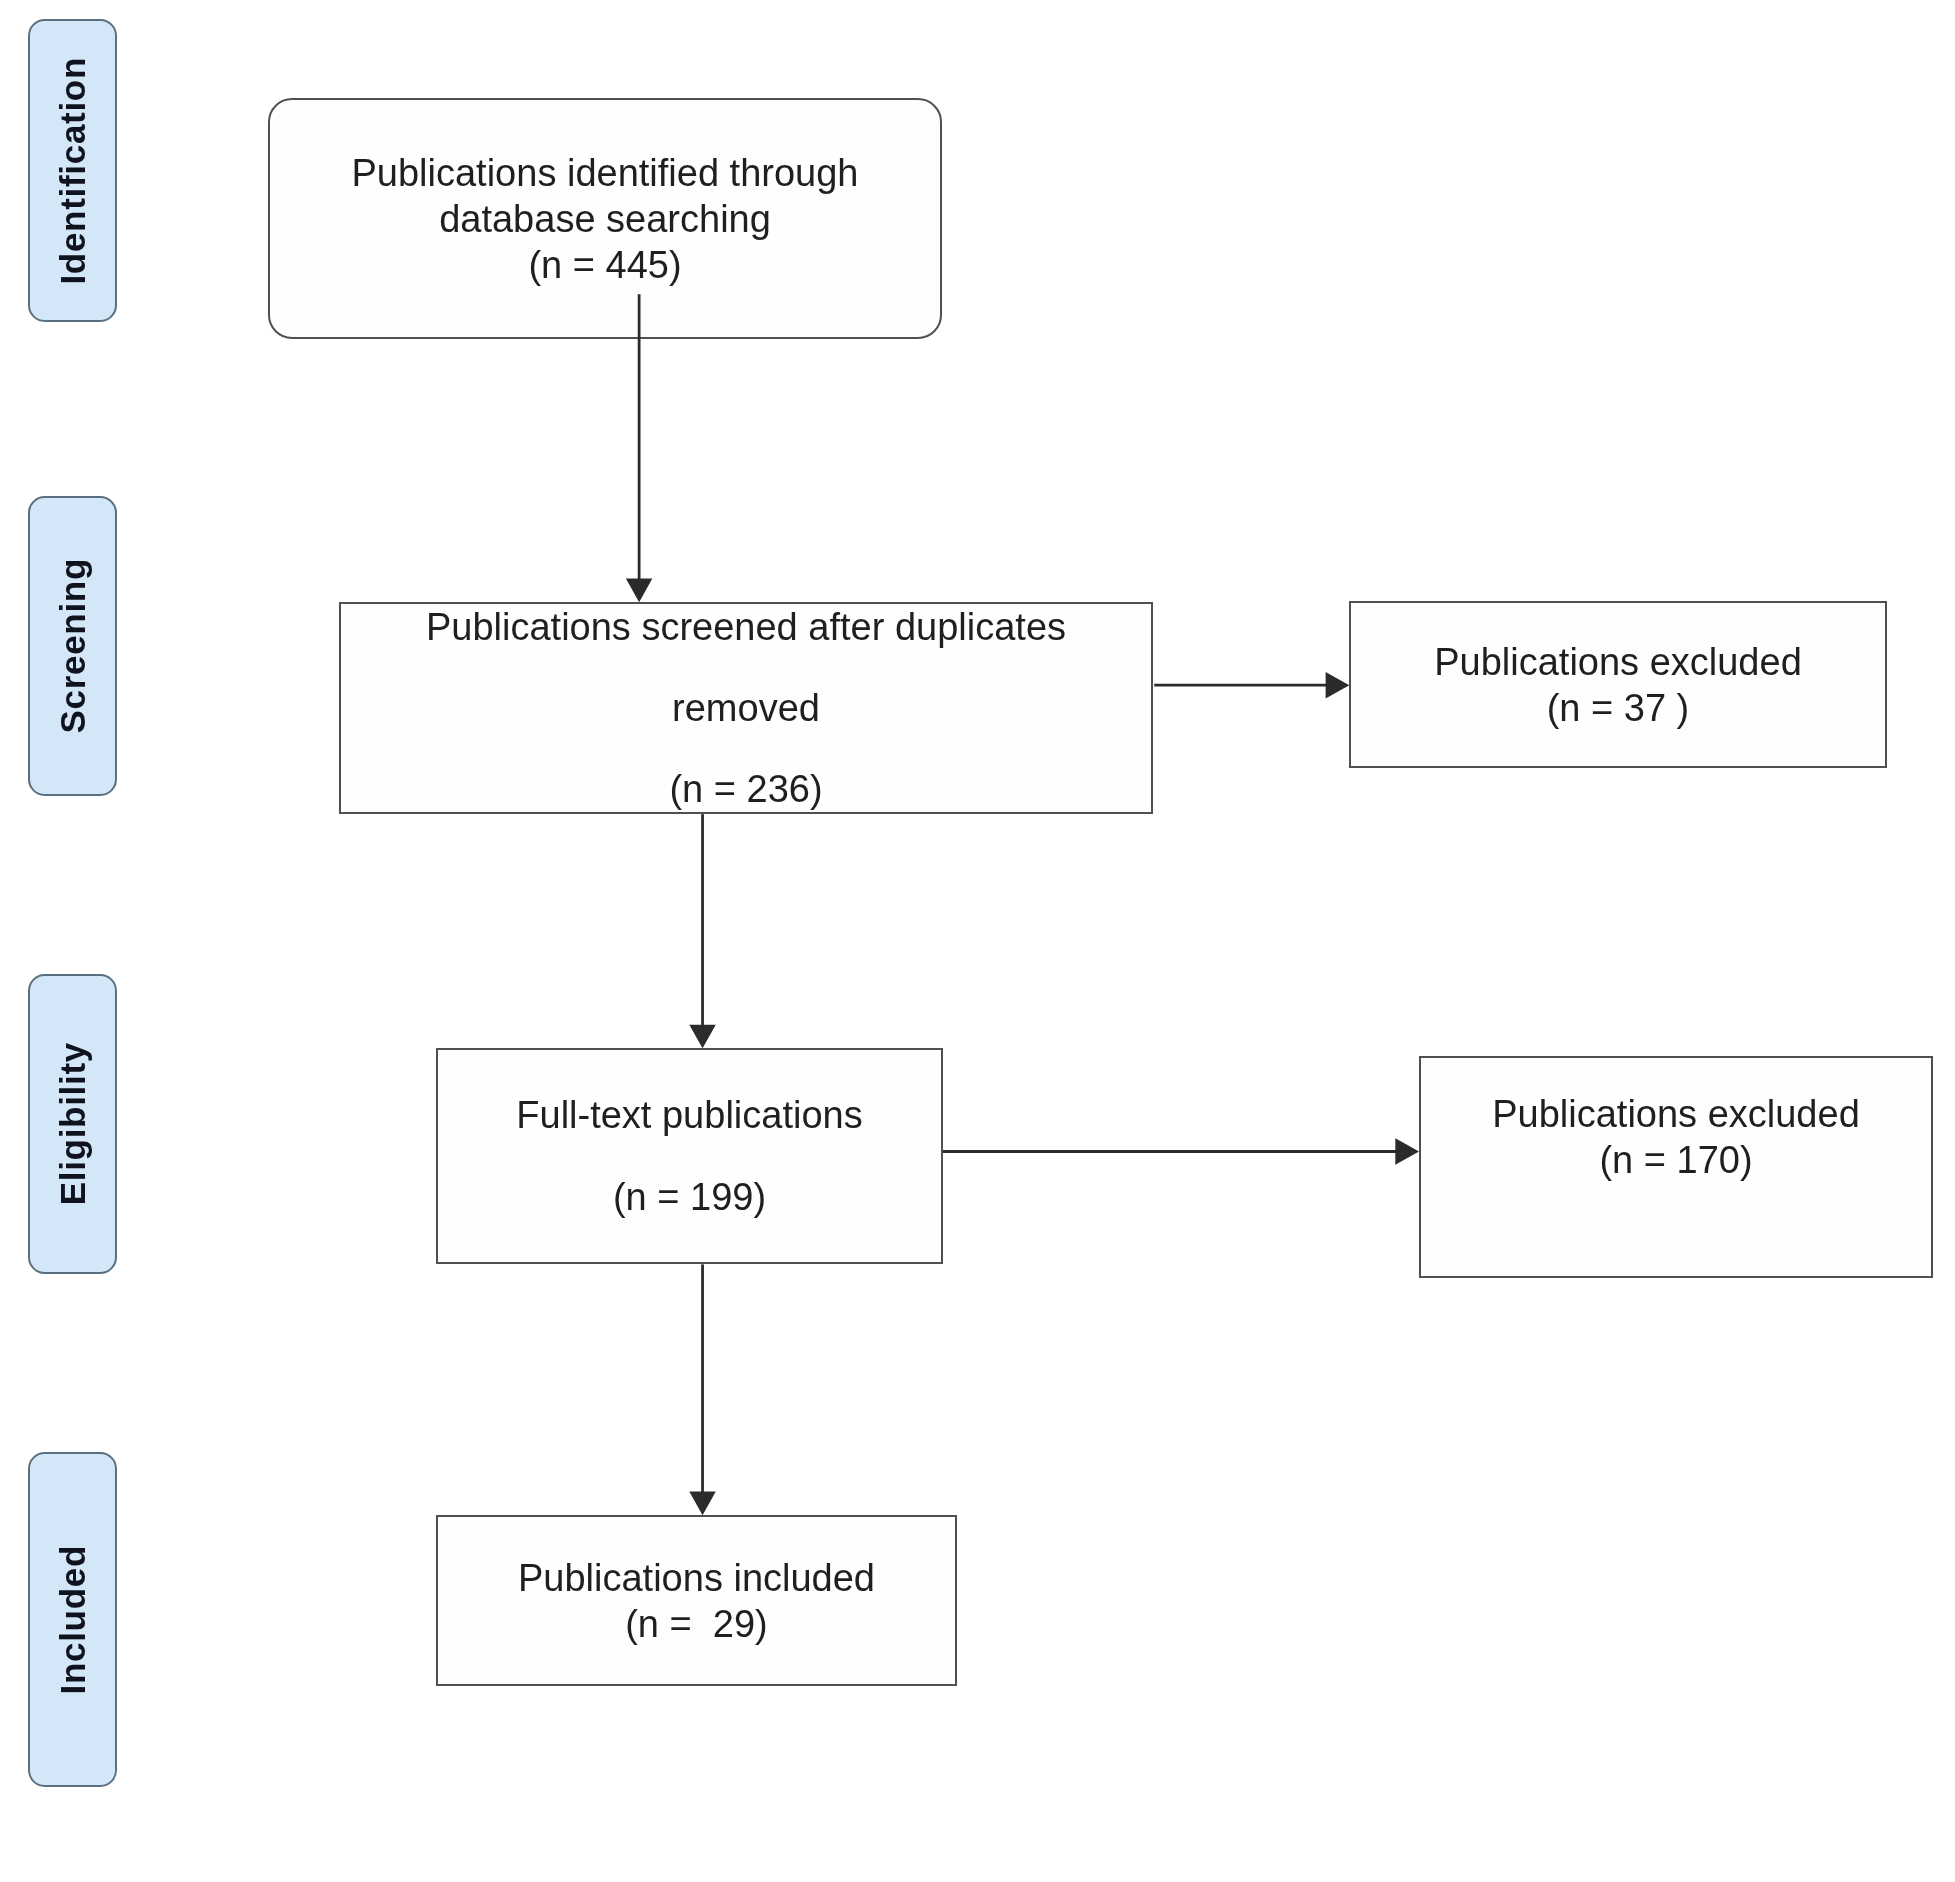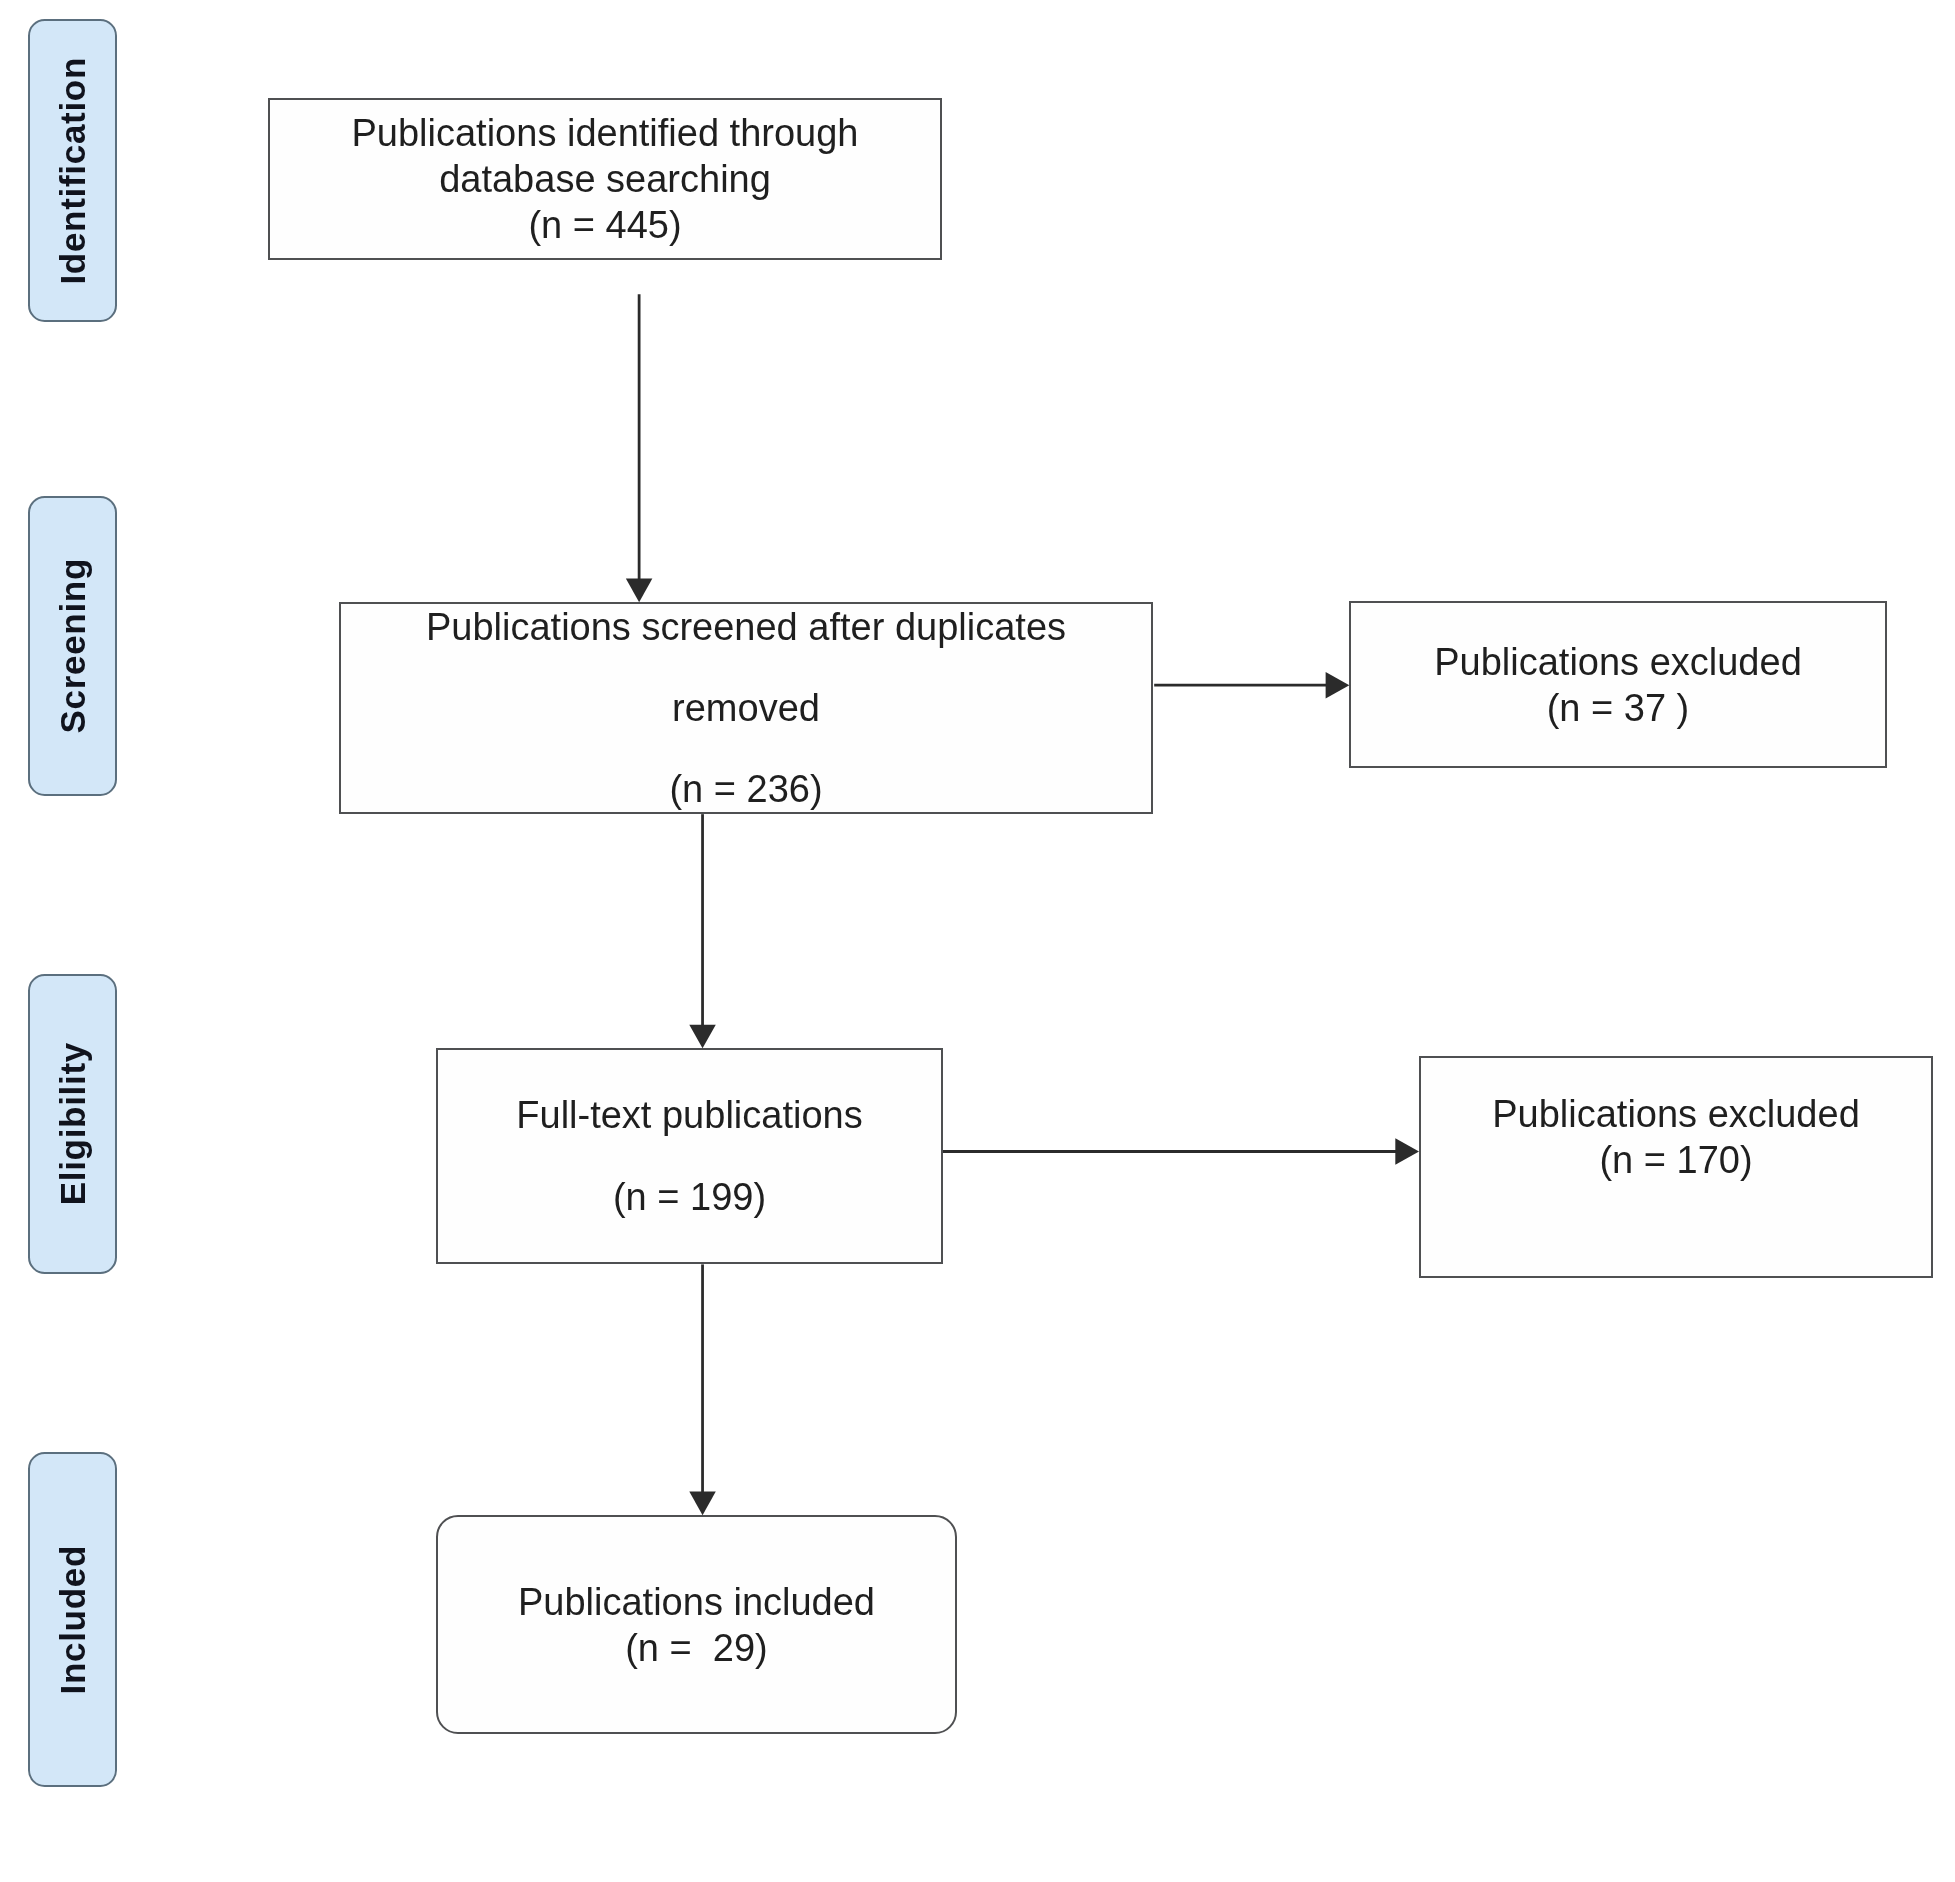--- a/index.html
+++ b/index.html
@@ -56,29 +56,29 @@
     display:flex;
     flex-direction:column;
     align-items:center;
     justify-content:center;
     text-align:center;
     font-size:38px;
     line-height:46px;
     color:var(--box-text);
   }
   .node .line{white-space:pre-wrap;}
-  #node-identified{left:268px;top:98px;width:674px;height:162px;}
+  #node-identified{left:268px;top:98px;width:674px;height:241px;border-radius:24px;}
   #node-screened{left:339px;top:602px;width:814px;height:212px;justify-content:space-between;}
   #node-excluded-screening{left:1349px;top:601px;width:538px;height:167px;}
   #node-fulltext{left:436px;top:1048px;width:507px;height:216px;gap:36px;}
   #node-excluded-fulltext{
     left:1419px;top:1056px;width:514px;height:222px;
     justify-content:flex-start;padding-top:33px;
   }
-  #node-included{left:436px;top:1515px;width:521px;height:219px;border-radius:22px;}
+  #node-included{left:436px;top:1515px;width:521px;height:171px;}
   
   .arrows{
     position:absolute;
     left:0;top:0;
     width:1955px;height:1882px;
     pointer-events:none;
   }
   .arrows line{stroke:var(--arrow);stroke-width:4;}
   .arrows polygon{fill:var(--arrow);stroke:none;}
 </style>

